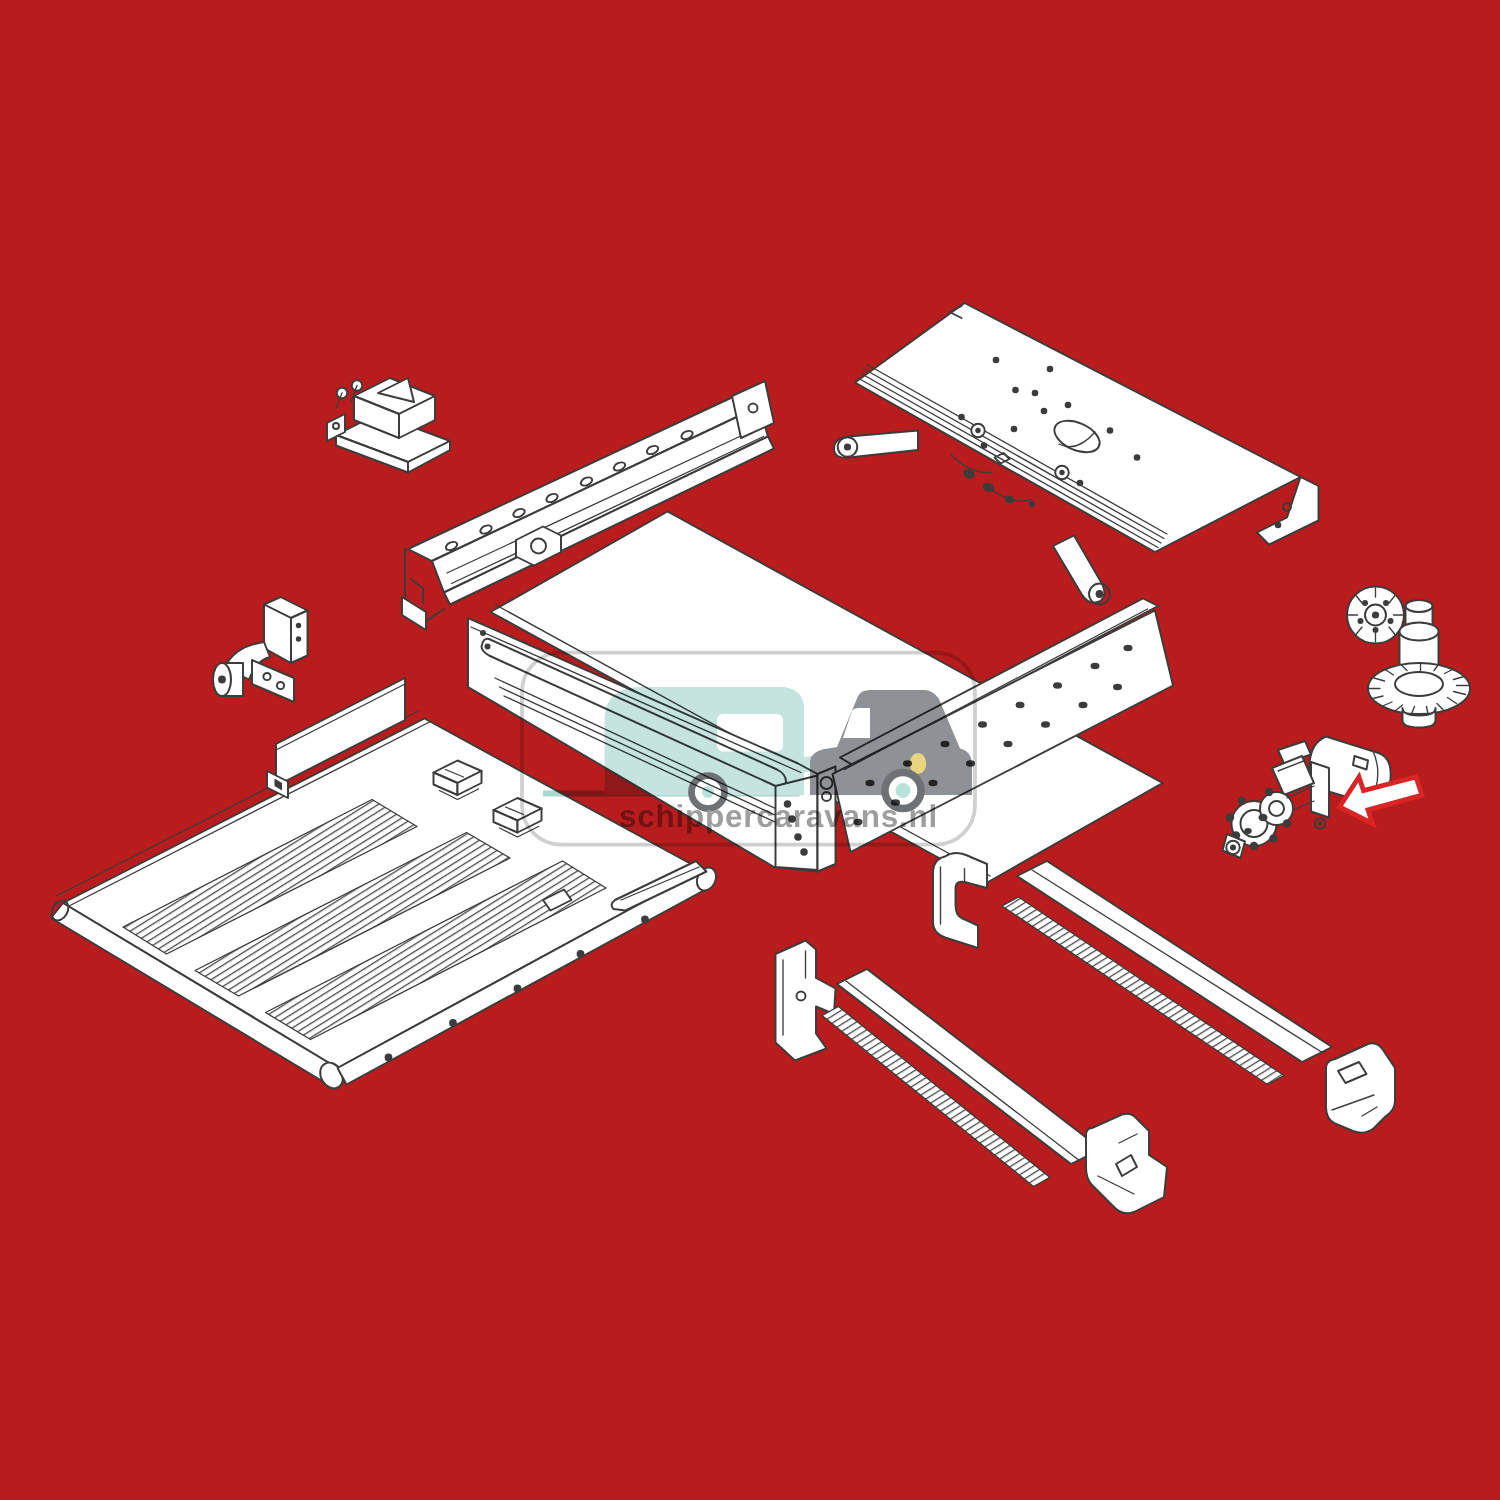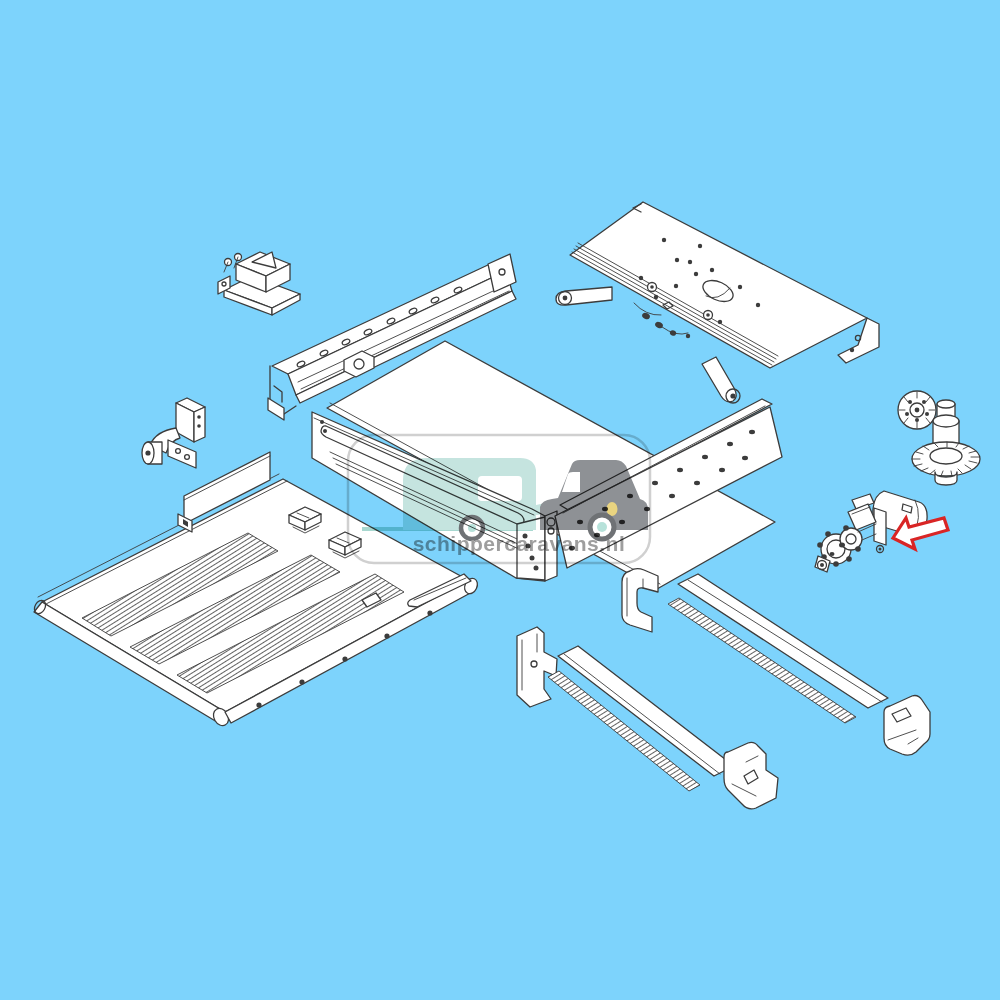--- a/index.html
+++ b/index.html
@@ -1,16 +1,16 @@
 <!DOCTYPE html>
 <html><head>
 <meta charset="utf-8">
 <style>
   html,body{margin:0;padding:0;background:#ffffff;}
-  .stage{position:relative;width:1000px;height:1000px;background:#7dd3fc;overflow:hidden;
+  .stage{position:relative;width:1000px;height:1000px;background:#b91c1c;overflow:hidden;
          font-family:"Liberation Sans",sans-serif;}
   .stage>svg{position:absolute;left:0;top:0;}
   #wm{mix-blend-mode:multiply;}
   .ln{fill:none;stroke:#3c3c3c;stroke-width:1.3;stroke-linejoin:round;stroke-linecap:round;}
   .tn{fill:none;stroke:#3c3c3c;stroke-width:0.9;stroke-linejoin:round;stroke-linecap:round;}
   .w{fill:#ffffff;stroke:#3c3c3c;stroke-width:1.3;stroke-linejoin:round;}
   .d{fill:#3c3c3c;stroke:none;}
   .ht{fill:url(#hatch);stroke:#3c3c3c;stroke-width:0.9;stroke-linejoin:round;}
   .wm-text{font:700 21px "Liberation Sans",sans-serif;letter-spacing:.5px;}
 </style>

